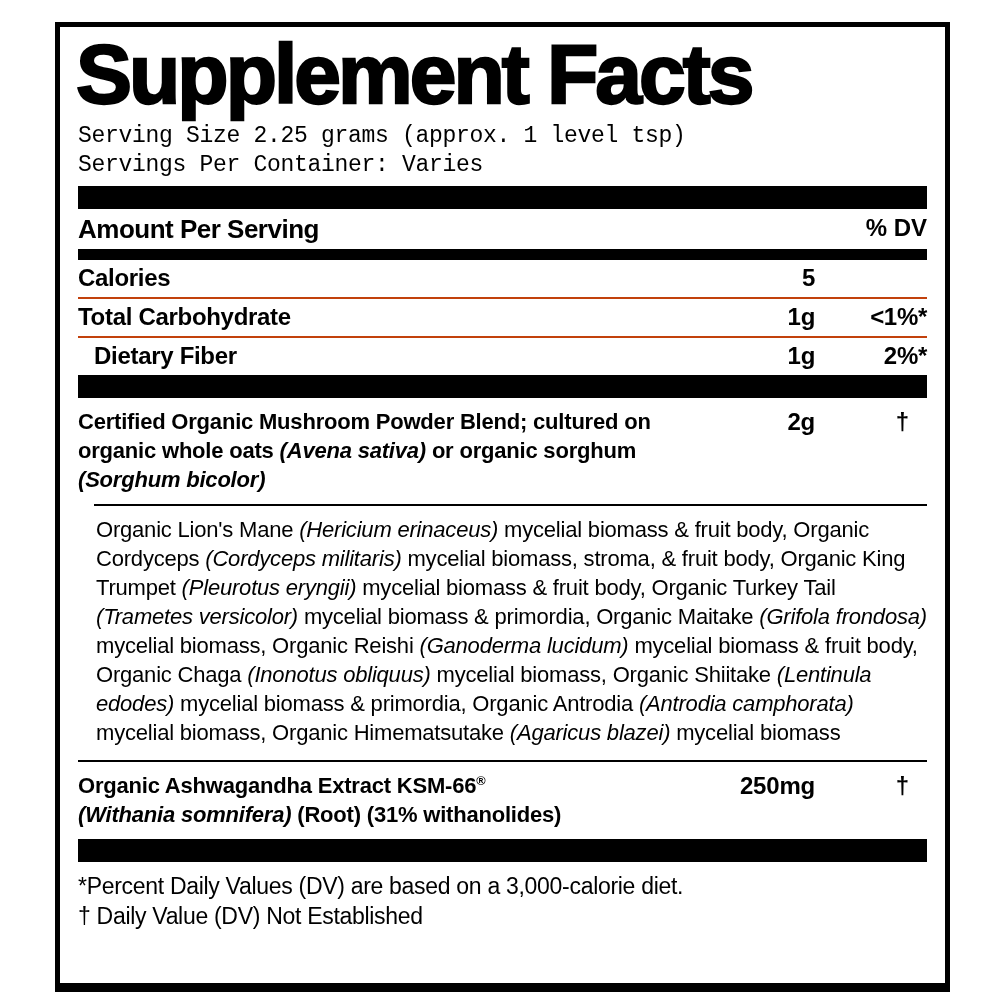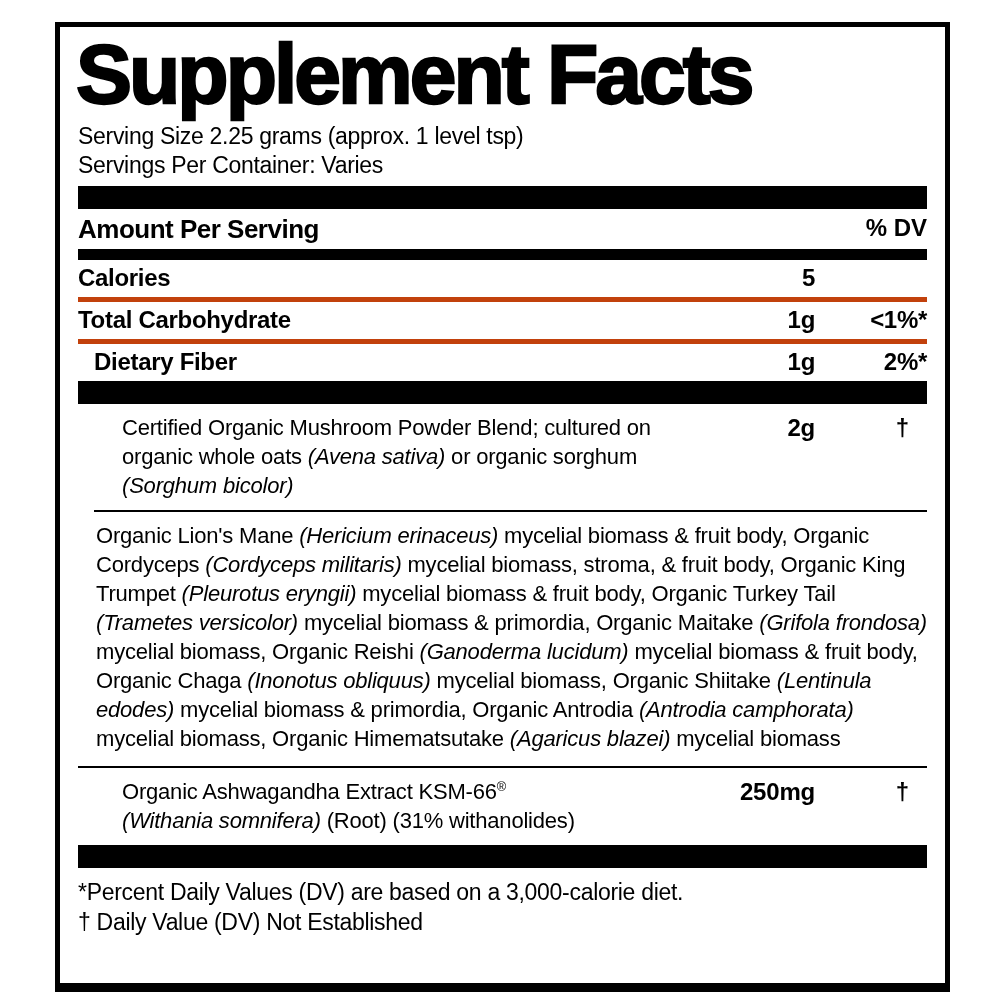--- a/index.html
+++ b/index.html
@@ -25,41 +25,42 @@
     letter-spacing: -3px;
     line-height: 0.94;
     -webkit-text-stroke: 2.3px #000;
     white-space: nowrap;
     margin: 2px 0 8px -2px;
   }
   .serving-line {
     font-size: 23px;
     line-height: 29px;
     letter-spacing: -0.3px;
+    font-family: Liberation Mono, monospace;
   }
   .bar { background: #000; width: 100%; }
   .bar.b-thick  { height: 23px; }
   .bar.b-medium { height: 11px; }
   .bar.b-top    { margin-top: 6px; }
   .row {
     display: grid;
     grid-template-columns: 1fr 95px 112px;
     align-items: start;
   }
   .hdr-row { padding: 5px 0 4px 0; }
   .hdr-left  { font-size: 26px; font-weight: 700; letter-spacing: -0.5px; }
   .hdr-right { font-size: 24px; font-weight: 700; text-align: right; }
   .nutrient-row { padding: 4px 0 5px 0; font-size: 24px; font-weight: 700; letter-spacing: -0.3px; }
-  .nutrient-row.hairline-top { border-top: 5px solid #c2410c; }
+  .nutrient-row.hairline-top { border-top: 2px solid #c2410c; }
   .cell-amt { text-align: right; font-weight: 700; font-size: 24px; }
   .cell-dv  { text-align: right; font-weight: 700; font-size: 24px; }
   .cell-dv.dagger { padding-right: 18px; }
   .indent-1 { padding-left: 16px; }
   .ing-row { padding: 9px 0 10px 0; font-size: 22px; line-height: 29px; letter-spacing: -0.2px; }
-  .ing-name { font-weight: 400; padding-right: 14px; margin-left: 44px; }
+  .ing-name { font-weight: 700; padding-right: 14px; }
   .blend-details {
     margin-left: 16px;
     border-top: 2px solid #000;
     padding: 9px 0 13px 2px;
     font-size: 22px;
     line-height: 29px;
     letter-spacing: -0.2px;
   }
   .ashw-row { border-top: 2px solid #000; }
   .footnotes { padding: 9px 0 4px 0; }

